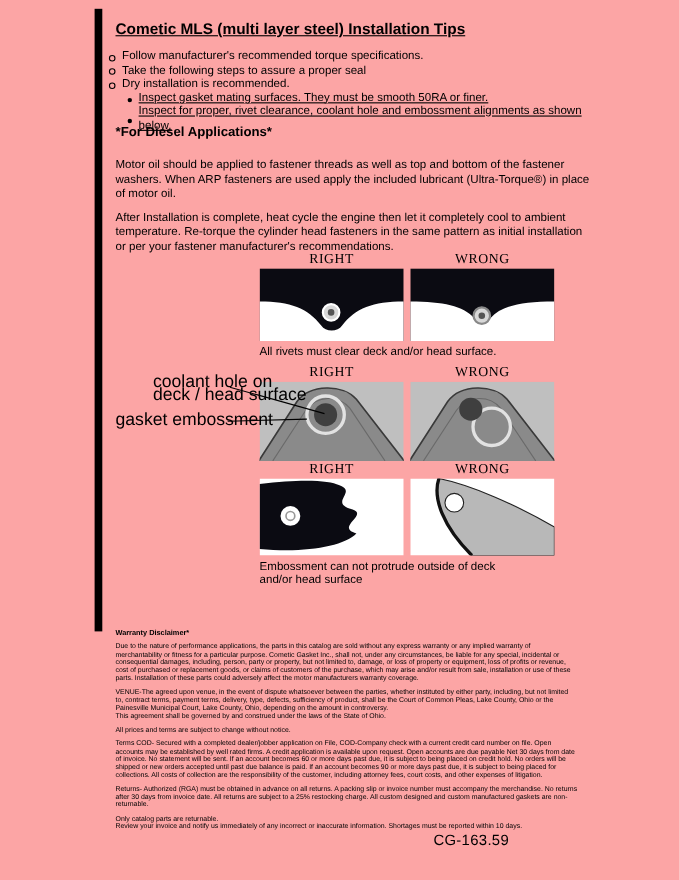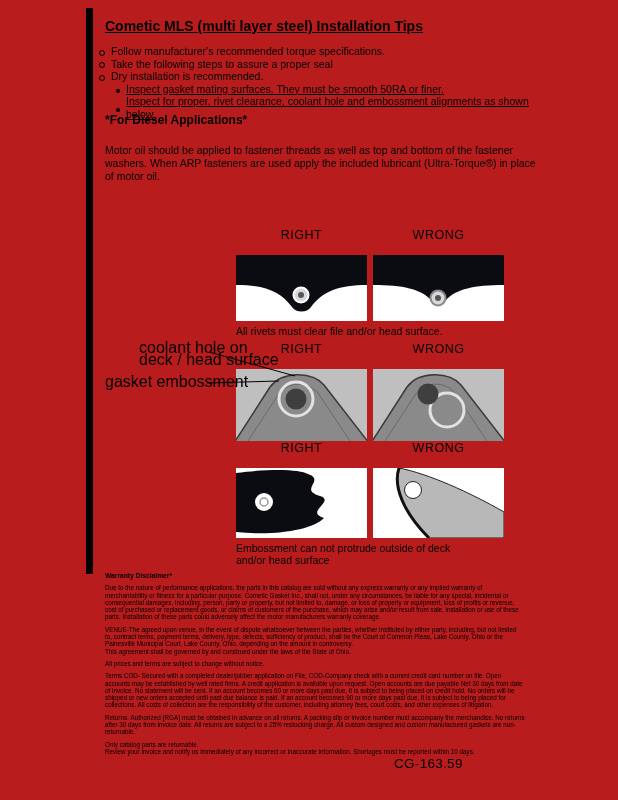--- a/index.html
+++ b/index.html
@@ -1,29 +1,29 @@
 <!DOCTYPE html>
 <html><head>
 <meta charset="utf-8">
 <style>
   html,body{margin:0;padding:0;background:#ffffff;}
-  .page{position:relative;width:618px;height:800px;background:#b91c1c;overflow:hidden;
+  .page{position:relative;width:618px;height:800px;background:#fca5a5;overflow:hidden;
         font-family:"Liberation Sans",sans-serif;color:#000;}
   .edge-bar{position:absolute;left:86px;top:8px;width:7px;height:566px;background:#000;}
   .title{position:absolute;left:105px;top:18px;font-size:14px;font-weight:bold;text-decoration:underline;}
   .tips{position:absolute;left:99px;top:45px;font-size:10.5px;line-height:12.5px;width:440px;}
   .tip-line{display:flex;align-items:center;}
   .b-open{width:4px;height:4px;border:1px solid #000;border-radius:50%;margin:3px 6px 0 0;flex:none;}
   .b-solid{width:4px;height:4px;background:#000;border-radius:50%;margin:4px 6px 0 0;flex:none;}
   .sub{margin-left:17px;text-decoration:underline;}
   .diesel{position:absolute;left:105px;top:114px;width:433px;font-size:10.5px;line-height:13px;}
   .diesel-h{font-size:12px;font-weight:bold;margin-bottom:17px;}
   .diesel p{margin:0 0 9px 0;}
   .diagrams{position:absolute;left:236px;top:228px;width:270px;}
-  .dlabels{display:flex;gap:6px;margin-bottom:13px;}
+  .dlabels{display:flex;gap:6px;margin-bottom:1px;font-family:Liberation Serif, serif;}
   .dlabels span{width:131px;text-align:center;font-size:12.5px;letter-spacing:.5px;}
   .dpanels{display:flex;gap:6px;}
   .dpanels svg{display:block;}
   .dcaption{font-size:10.5px;margin-top:4px;margin-bottom:4px;white-space:pre-line;line-height:12.5px;}
   .callout{position:absolute;font-size:16px;line-height:11.5px;white-space:pre-line;}
   .callout1{left:139px;top:342px;}
   .callout2{left:105px;top:376px;}
   .leader{position:absolute;left:204px;top:344px;width:100px;height:50px;pointer-events:none;}
   .warranty{position:absolute;left:105px;top:572px;width:420px;font-size:6.3px;line-height:7.3px;}
   .warranty-h{font-size:6.7px;font-weight:bold;margin-bottom:5px;}
@@ -58,20 +58,21 @@
     </div>
     <div class="tip-line sub">
       <span class="b-solid"></span>
       <span>Inspect for proper, rivet clearance, coolant hole and embossment alignments as shown below.</span>
     </div>
   </div>
 
   <div class="diesel">
     <div class="diesel-h">*For Diesel Applications*</div>
     <p>Motor oil should be applied to fastener threads as well as top and bottom of the fastener washers. When ARP fasteners are used apply the included lubricant (Ultra-Torque®) in place of motor oil.</p>
+    <p>After Installation is complete, heat cycle the engine then let it completely cool to ambient temperature. Re-torque the cylinder head fasteners in the same pattern as initial installation or per your fastener manufacturer's recommendations.</p>
   </div>
 
   <div class="diagrams">
 
     <div>
       <div class="dlabels">
         <span>RIGHT</span>
         <span>WRONG</span>
       </div>
       <div class="dpanels">
@@ -81,21 +82,21 @@
           <circle cx="65" cy="40" r="7.5" fill="#d8d8d8" stroke="#ffffff" stroke-width="2"></circle>
           <circle cx="65" cy="40" r="3" fill="#555555"></circle>
         </svg>
         <svg width="131" height="66" viewBox="0 0 131 66">
           <rect width="131" height="66" fill="#0b0b12"></rect>
           <path d="M0,30 C30,30 48,34 58,45 C62,50 69,50 73,45 C83,34 101,30 131,30 L131,66 L0,66 Z" fill="#ffffff"></path>
           <circle cx="65" cy="43" r="7.5" fill="#d8d8d8" stroke="#888888" stroke-width="2"></circle>
           <circle cx="65" cy="43" r="3" fill="#555555"></circle>
         </svg>
       </div>
-      <div class="dcaption">All rivets must clear file and/or head surface.</div>
+      <div class="dcaption">All rivets must clear deck and/or head surface.</div>
     </div>
 
     <div>
       <div class="dlabels">
         <span>RIGHT</span>
         <span>WRONG</span>
       </div>
       <div class="dpanels">
         <svg width="131" height="72" viewBox="0 0 131 72">
           <rect width="131" height="72" fill="#bfbfbf"></rect>

